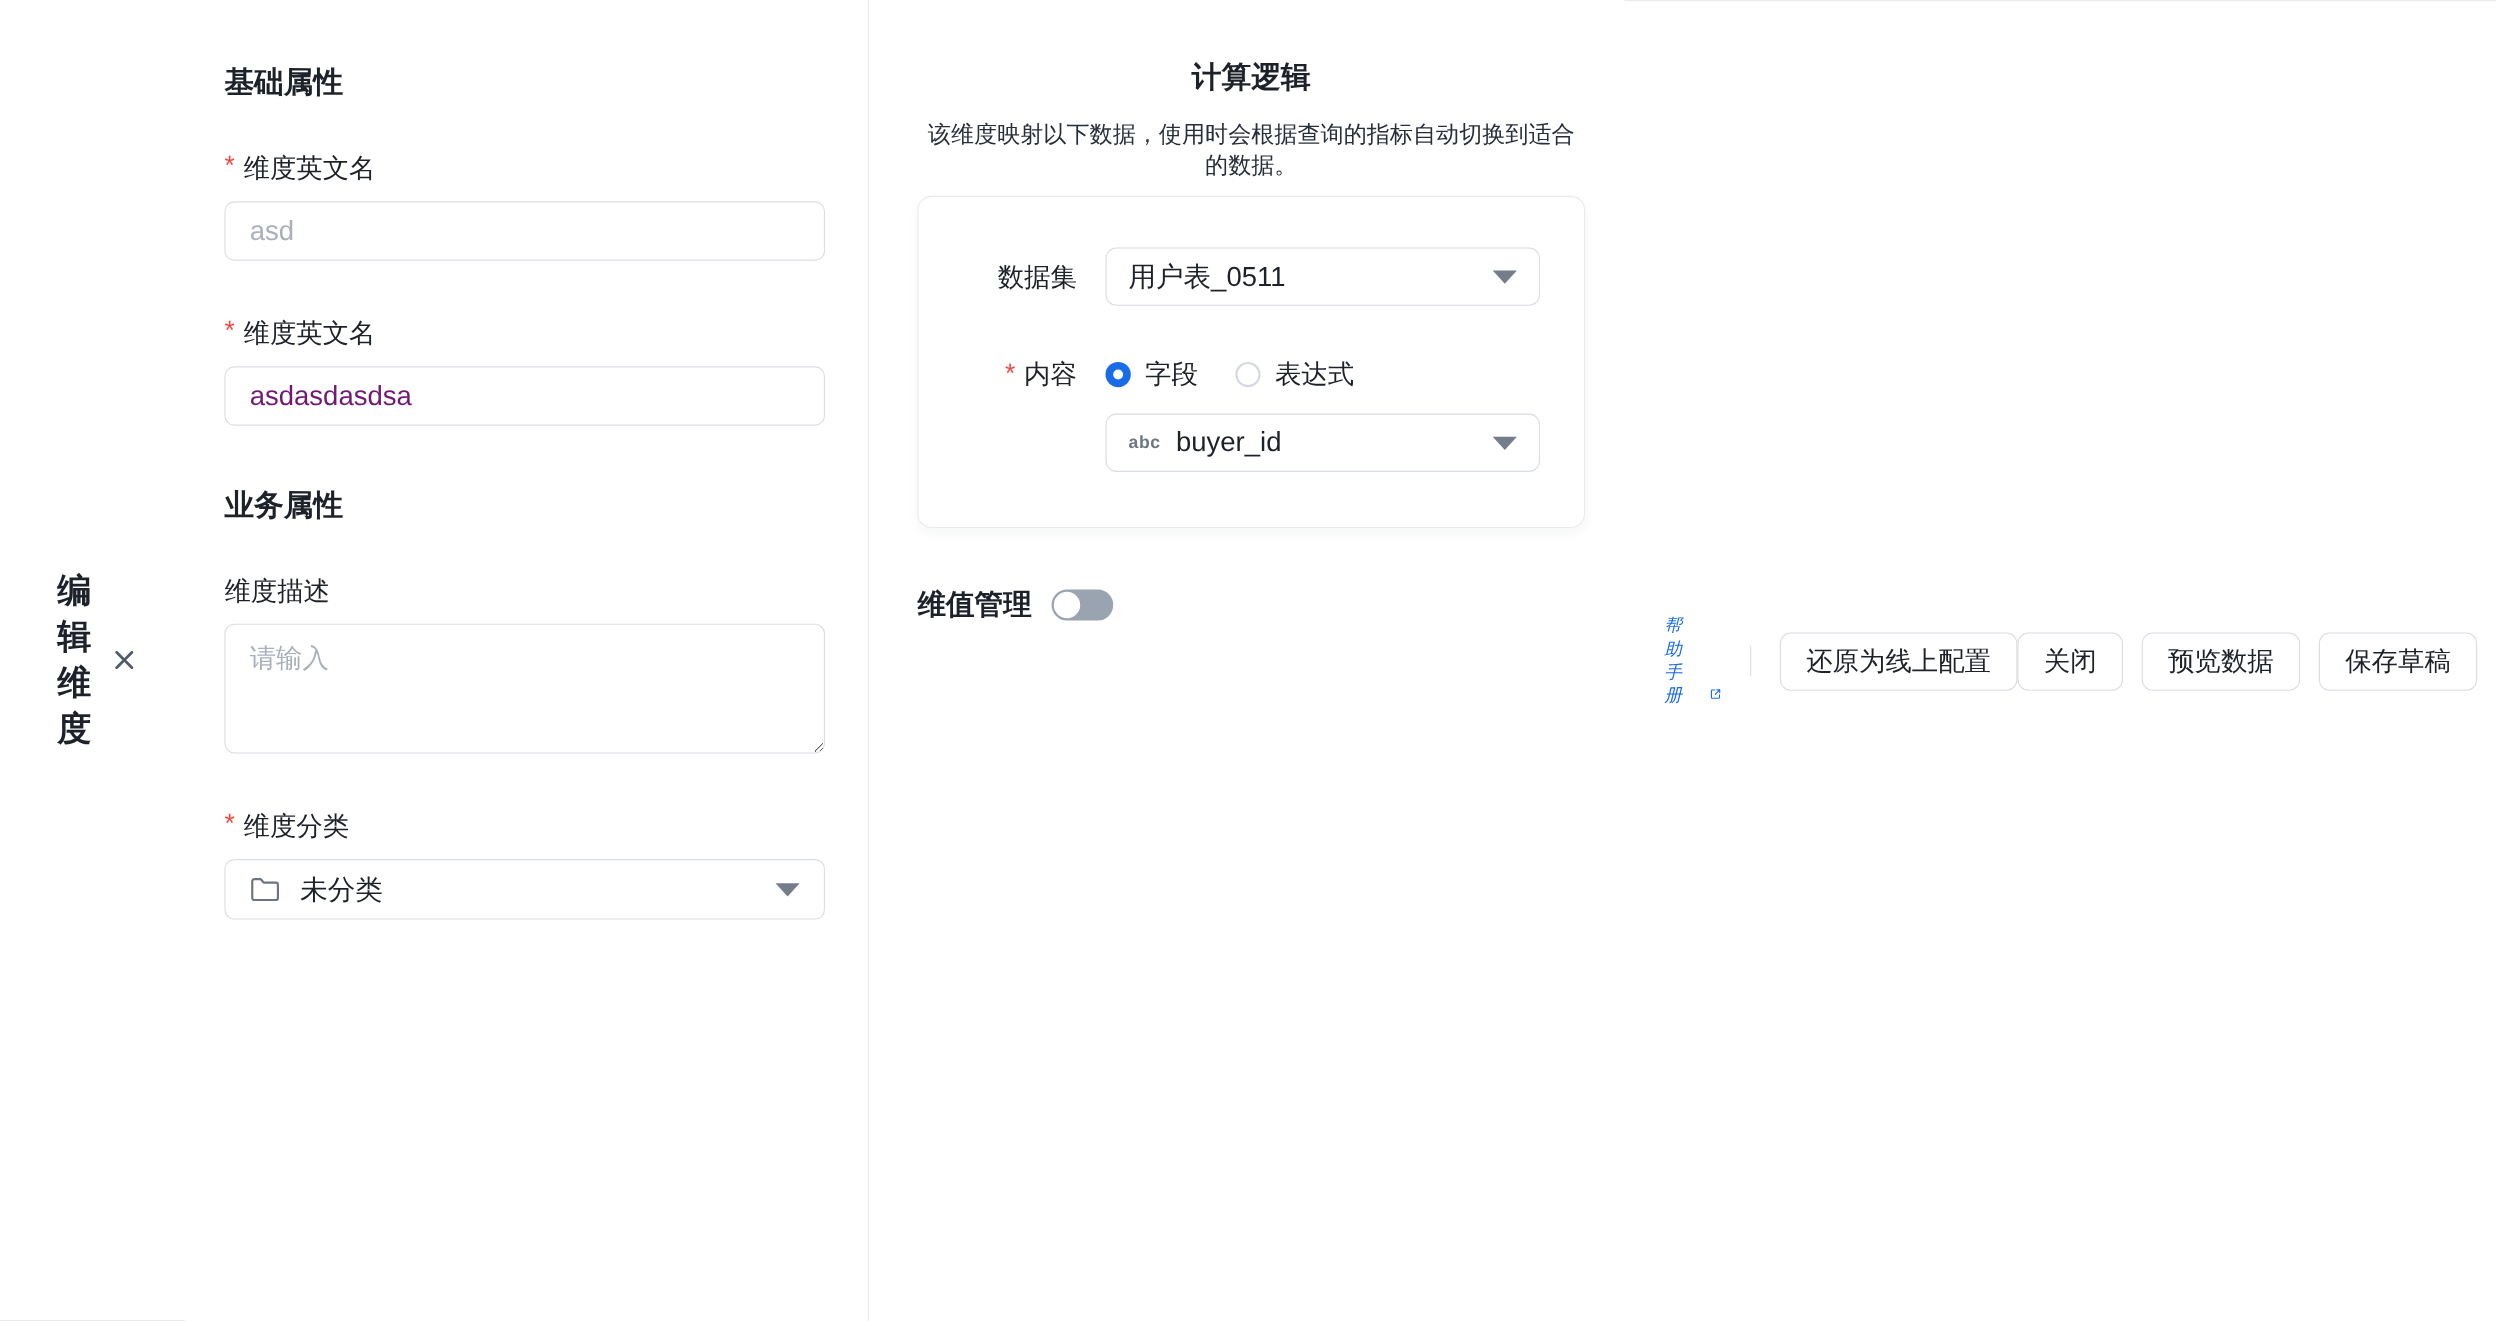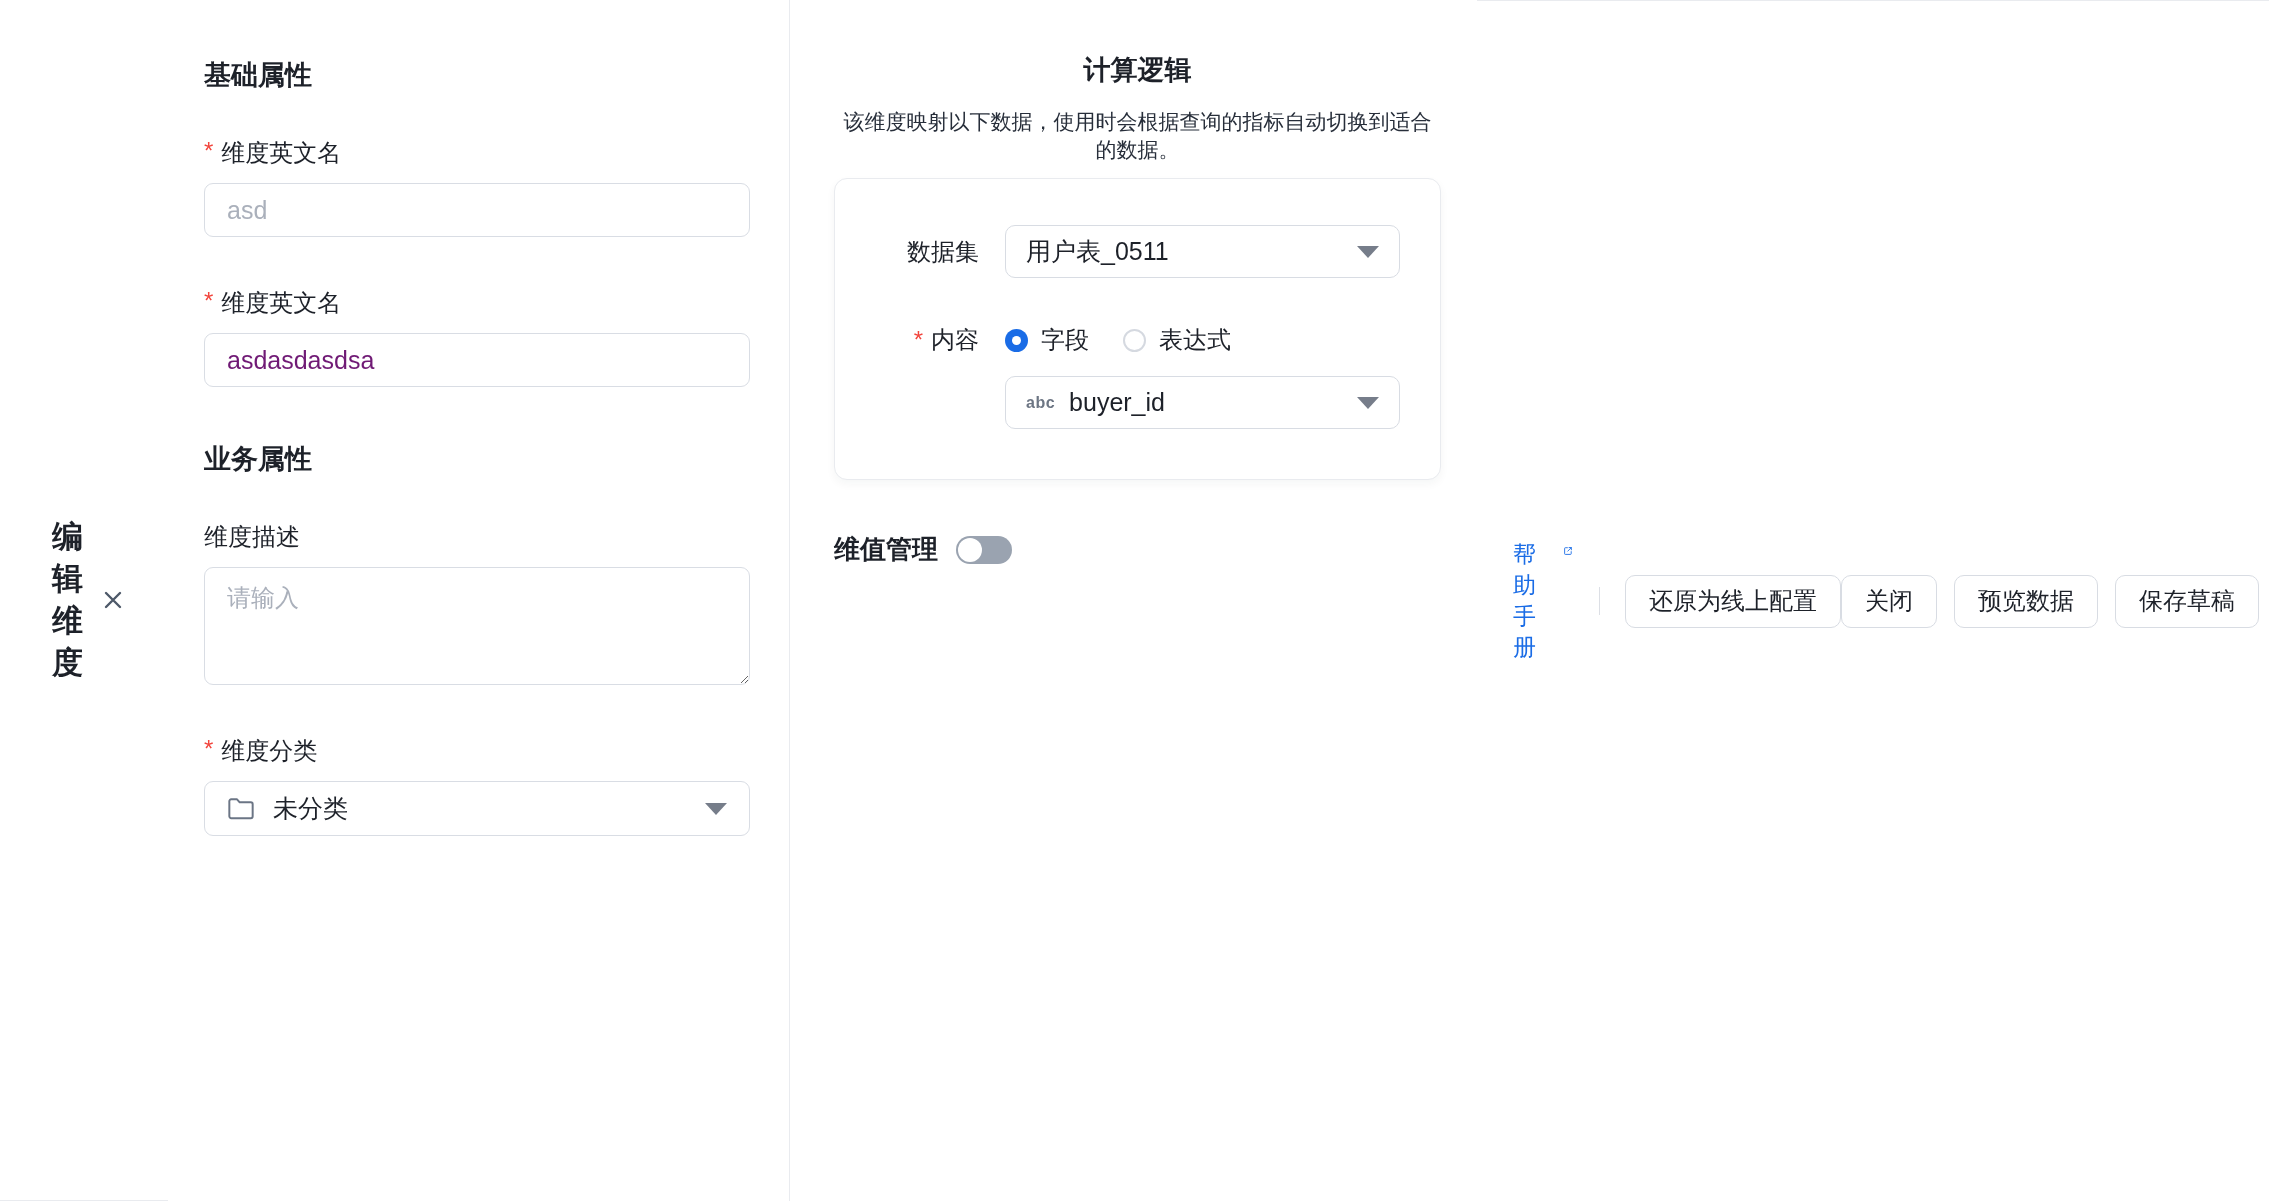--- a/index.html
+++ b/index.html
@@ -63,21 +63,21 @@
   .radio.unchecked { border: 2px solid #d5d9e0; background: #fff; }
   .radio-label { font-size: 24px; }
 
   .mgmt-row { display: flex; align-items: center; margin-top: 52px; }
   .mgmt-label { font-size: 26px; font-weight: 700; }
   .toggle { width: 56px; height: 28px; border-radius: 15px; background: #9aa3b0; margin-left: 18px; position: relative; cursor: pointer; }
   .toggle .knob { position: absolute; top: 2px; left: 2px; width: 24px; height: 24px; border-radius: 50%; background: #fff; }
 
   
   .dlg-footer { flex: 0 0 96px; border-top: 1px solid #e9ebef; display: flex; align-items: center; padding: 0 36px; }
-  .help-link { display: flex; align-items: flex-start; color: #1a6ce6; font-size: 23px; cursor: pointer; }
+  .help-link { display: flex; align-items: flex-end; color: #1a6ce6; font-size: 16px; cursor: pointer; font-style: italic; }
   .help-link svg { margin-left: 12px; }
   .v-divider { width: 1px; height: 28px; background: #dcdfe5; margin: 0 26px; }
   .btn { height: 53px; padding: 0 23px; border: 1px solid #d8dce3; border-radius: 10px; background: #fff; font-size: 24px; color: #1d2129; font-family: inherit; cursor: pointer; display: flex; align-items: center; white-space: nowrap; }
   .btn.primary { background: #1a6ce6; border-color: #1a6ce6; color: #fff; }
   .footer-right { margin-left: auto; display: flex; gap: 17px; }
 </style>
 </head>
 <body>
 
 <div class="dialog">

